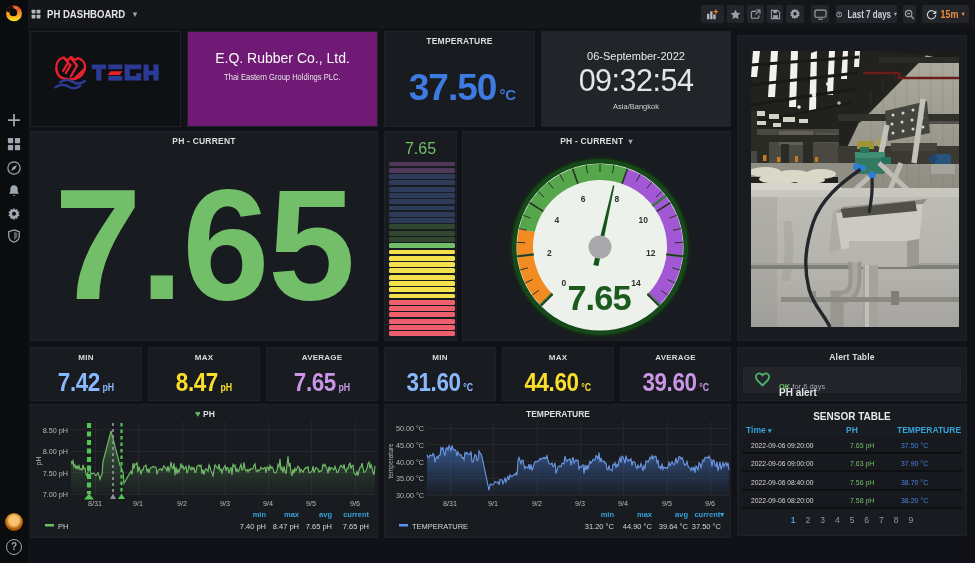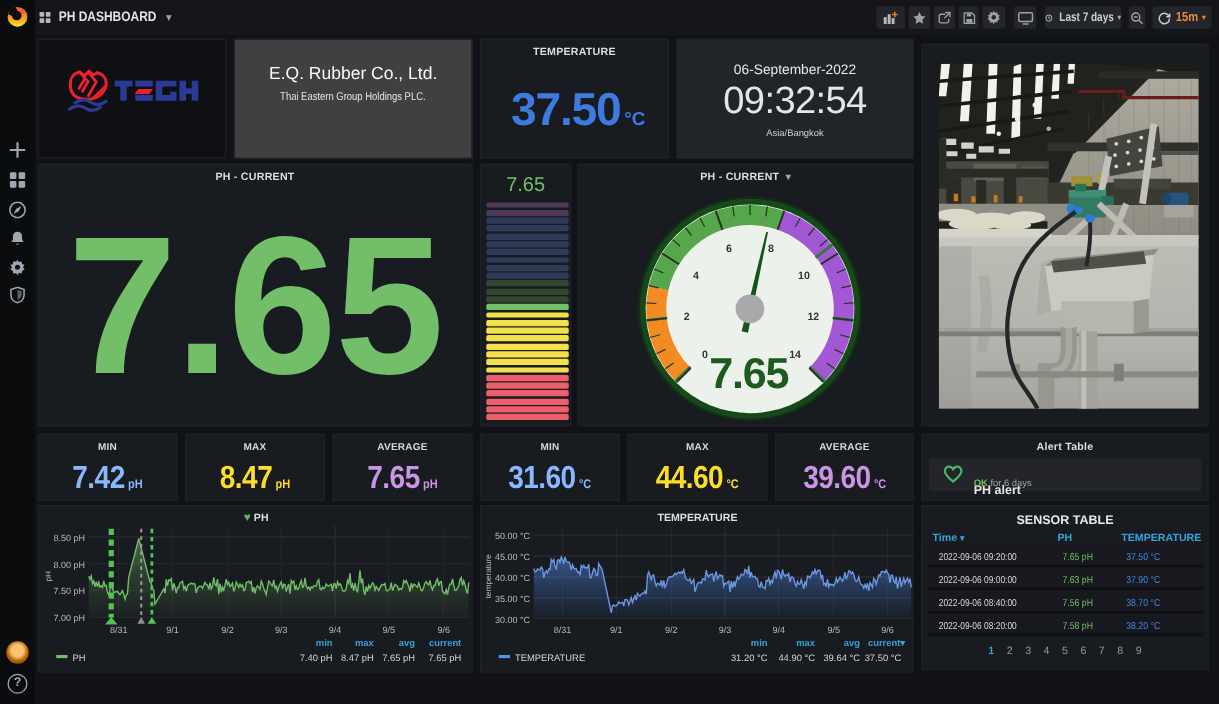--- a/index.html
+++ b/index.html
@@ -166,21 +166,21 @@
         <rect x="77.2" y="32.5" width="14" height="4.7"></rect>
         <rect x="77.2" y="43.9" width="14" height="4.7"></rect>
         <path d="M93.6,32.5 h16.6 v4.7 h-11.4 v6.7 h6.3 v-2.6 h5.1 v7.3 h-16.6 z"></path>
         <rect x="112.6" y="32.5" width="5.2" height="16.1"></rect>
         <rect x="122.4" y="32.5" width="5.2" height="16.1"></rect>
         <rect x="112.6" y="38.7" width="15" height="4.4"></rect>
       </g>
       <path d="M79.6,39.2 h11.9 l-2.9,3.9 h-11.9 z" fill="#e8212d"></path>
     </svg>
   </div>
-  <div class="panel" id="p-eq" style="left:187px; top:31px; width:191px; height:96px; background:#404040;">
+  <div class="panel" id="p-eq" style="left:187px; top:31px; width:191px; height:96px; background:#701a75;">
     <div style="position:absolute; top:18.5px; width:100%; text-align:center; font-size:14px; color:#fafafa; line-height:1.1;">E.Q. Rubber Co., Ltd.</div>
     <div style="position:absolute; top:40px; width:100%; text-align:center; font-size:9px; color:#e6e6e6;"><span style="display:inline-block; transform:scaleX(0.84);">Thai Eastern Group Holdings PLC.</span></div>
   </div>
   <div class="panel" id="p-temp" style="left:384px; top:31px; width:151px; height:96px;">
     <div class="ptitle">TEMPERATURE</div>
     <div style="position:absolute; top:37px; left:3px; width:100%; text-align:center; font-weight:bold; color:#3d7be0; white-space:nowrap; line-height:1;">
       <span style="font-size:37px; letter-spacing:-1px;">37.50</span><span style="font-size:15px; margin-left:3px;">°C</span>
     </div>
   </div>
   <div class="panel" id="p-clock" style="left:541px; top:31px; width:190px; height:96px; background:#212429;">

